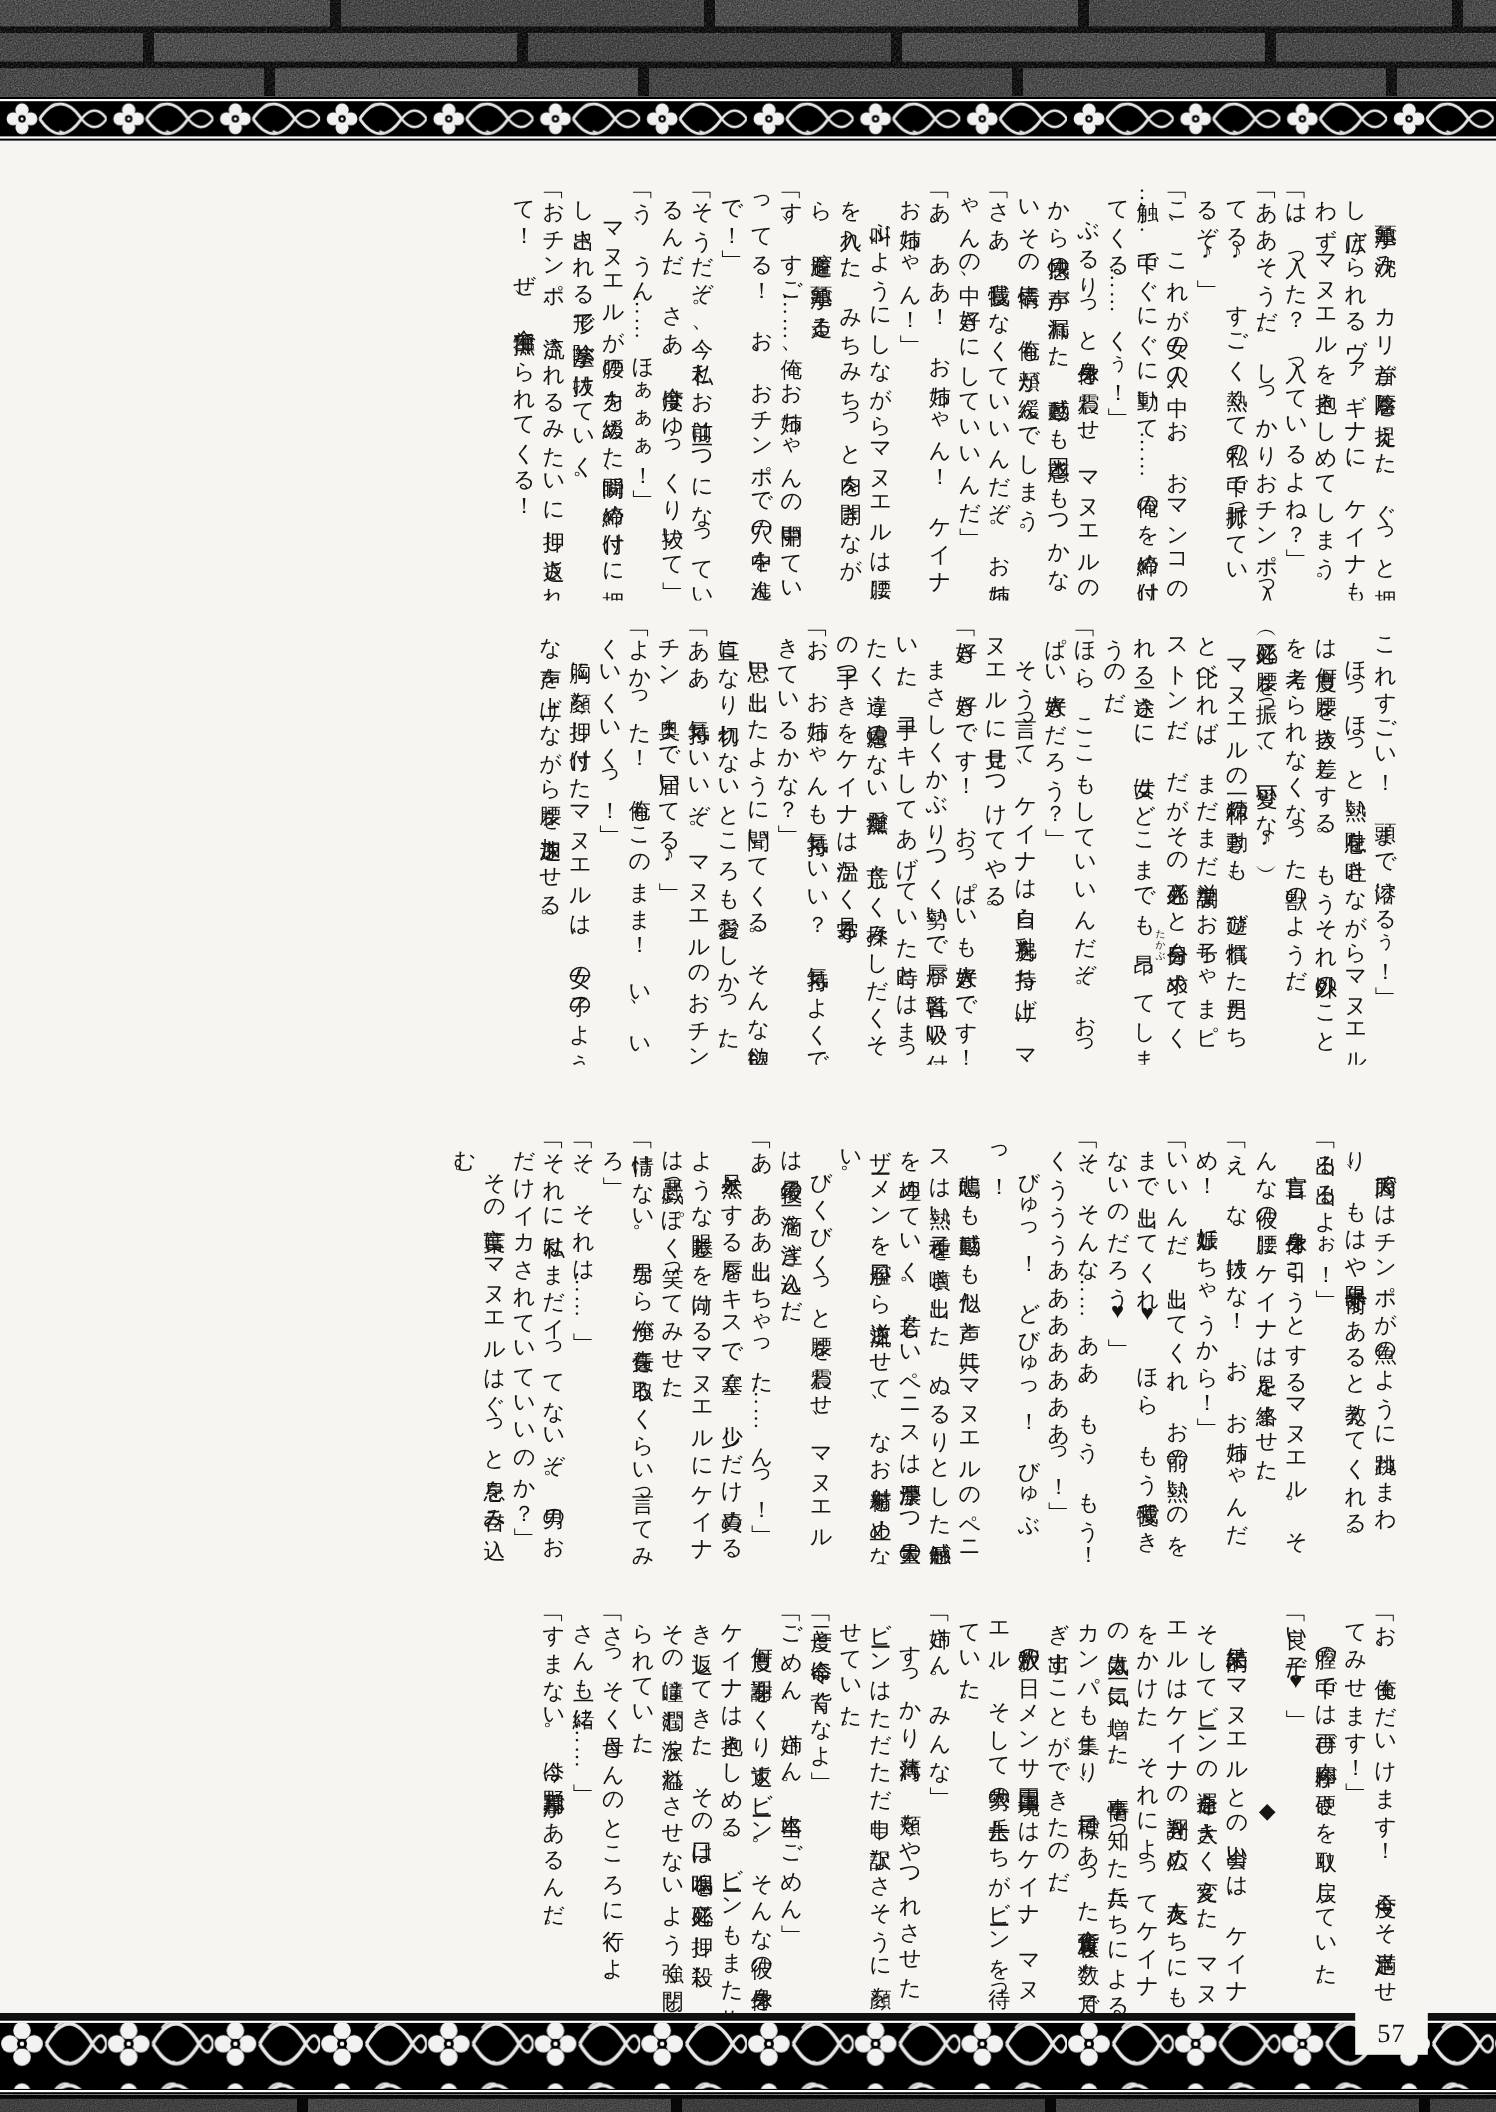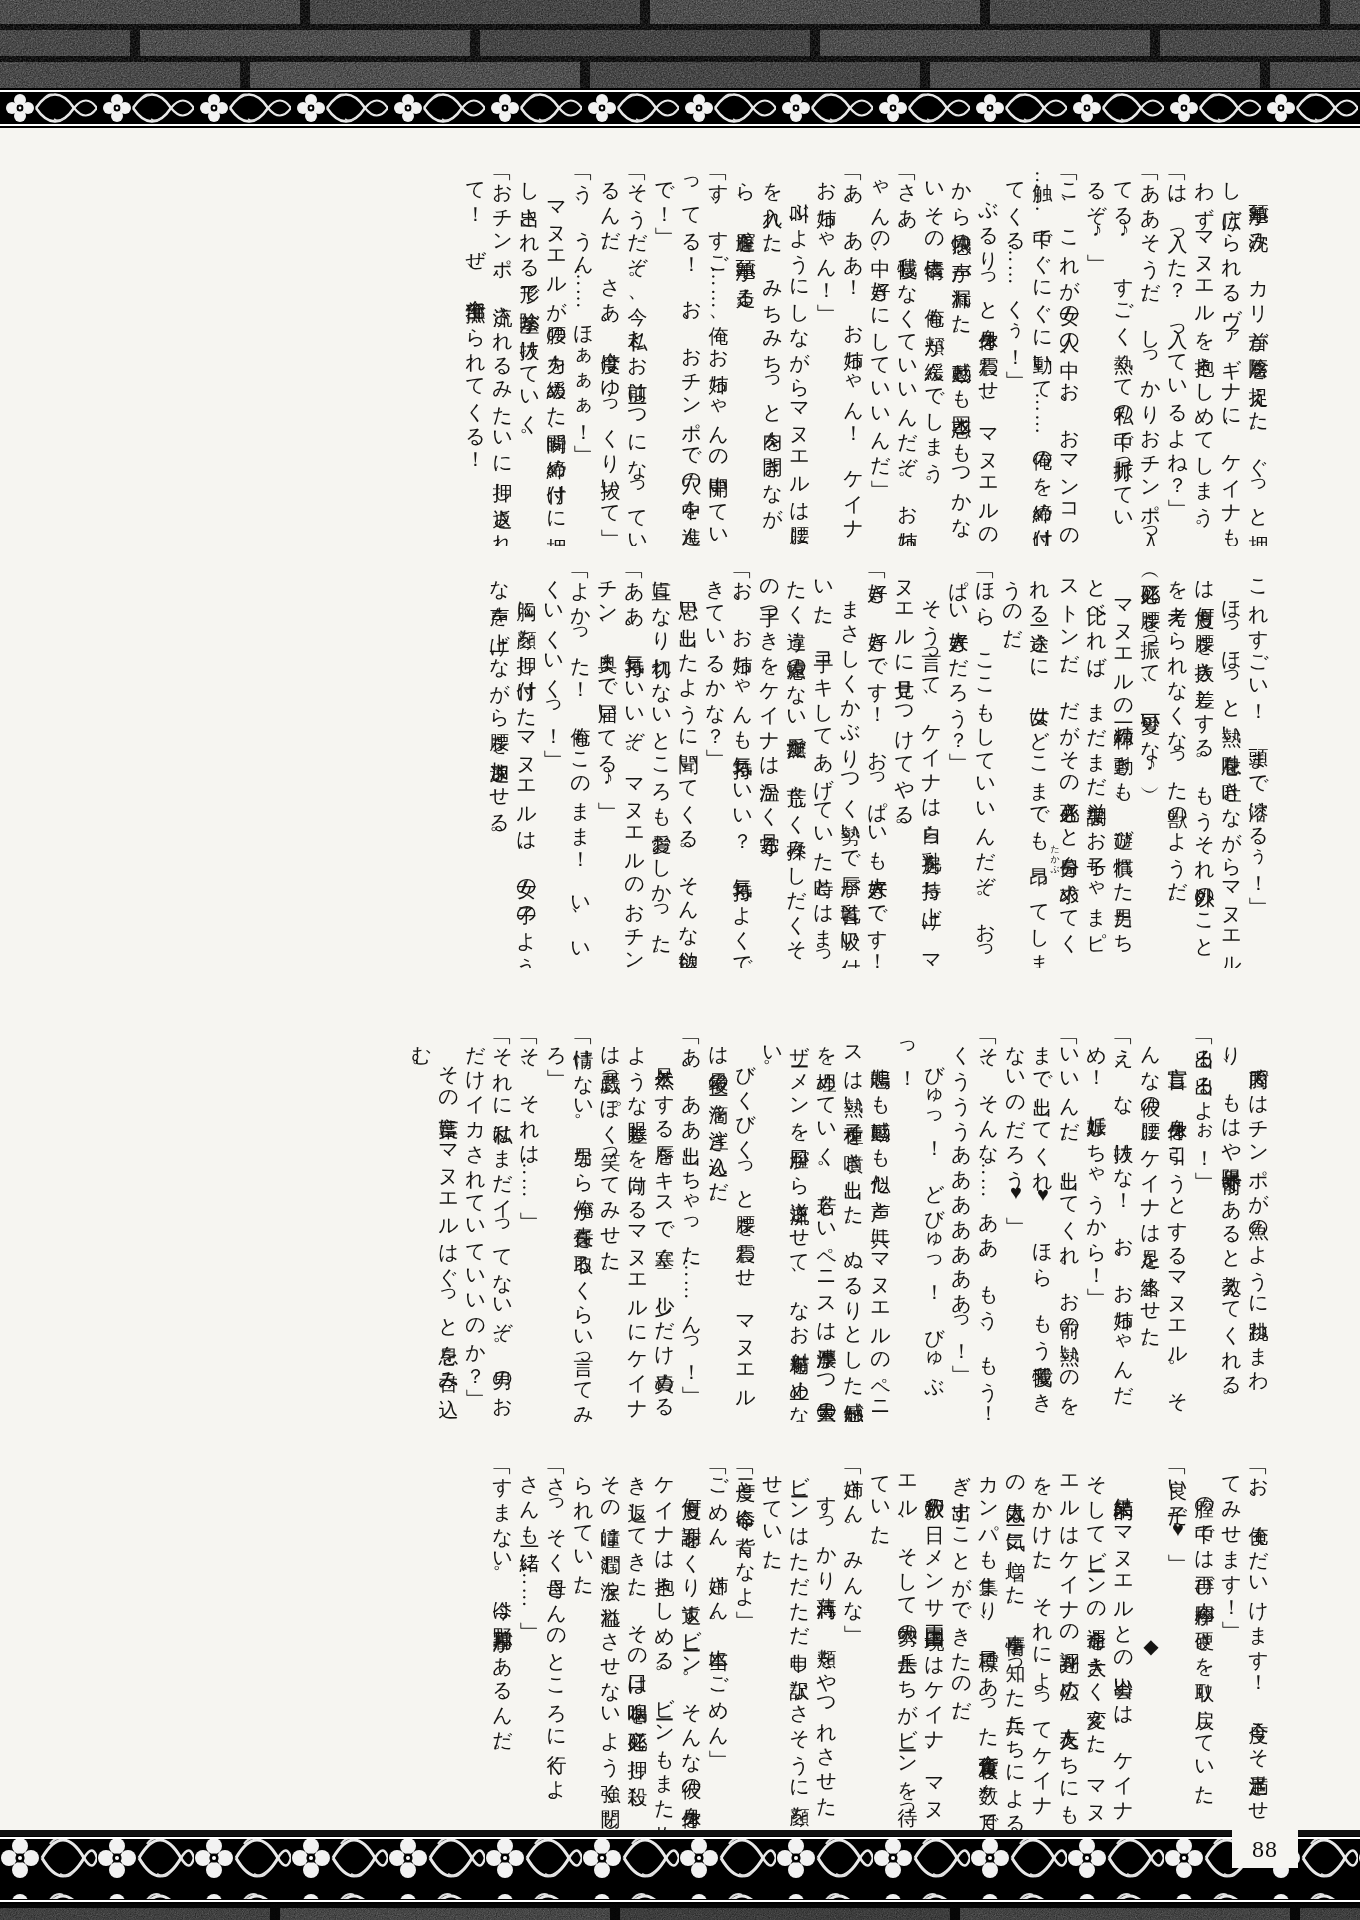--- a/index.html
+++ b/index.html
@@ -190,14 +190,14 @@
   <rect x="0" y="0" width="1360" height="16" fill="#0a0a0a"></rect>
   <rect x="-60" y="4" width="330" height="12" fill="#575757"></rect>
   <rect x="280" y="4" width="330" height="12" fill="#5e5e5e"></rect>
   <rect x="620" y="4" width="330" height="12" fill="#525252"></rect>
   <rect x="960" y="4" width="330" height="12" fill="#5a5a5a"></rect>
   <rect x="1300" y="4" width="100" height="12" fill="#555555"></rect>
   <rect x="0" y="0" width="1360" height="16" filter="url(#granA)" opacity="0.5"></rect>
 </svg>
 
 <div id="page-number-notch">
-  <span id="page-number">88</span>
+  <span id="page-number">57</span>
 </div>
 
 </body></html>

